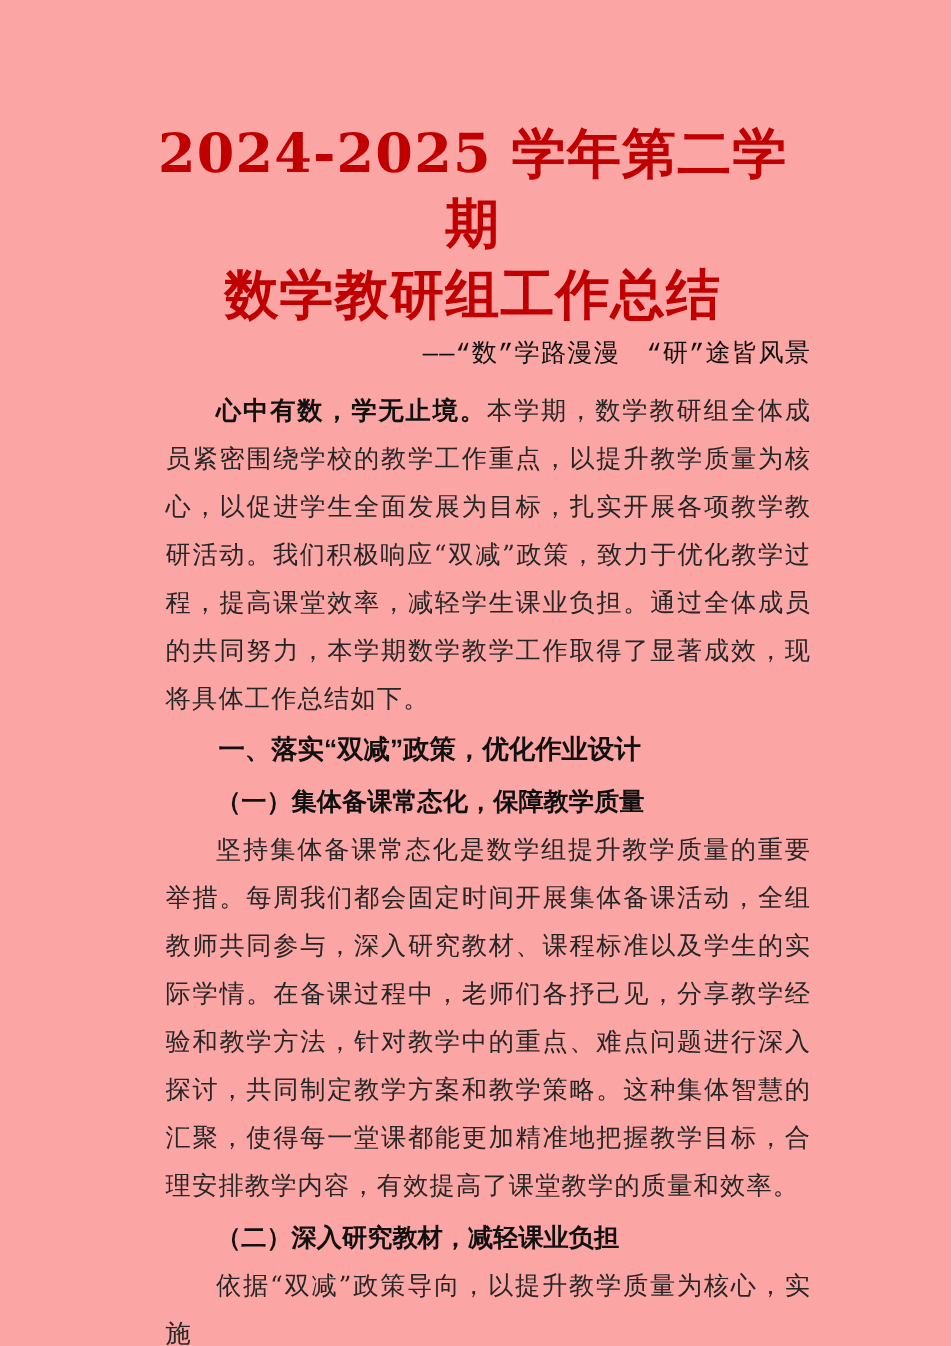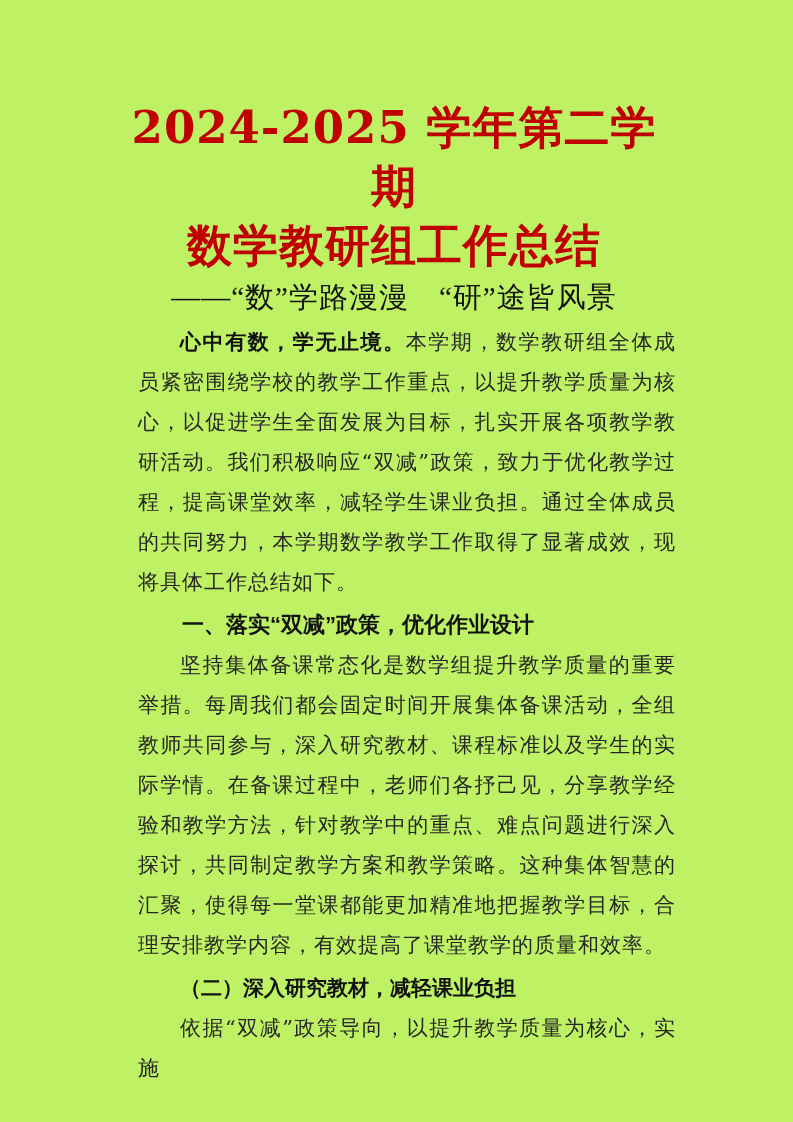--- a/index.html
+++ b/index.html
@@ -1,21 +1,21 @@
 <!DOCTYPE html>
 <html><head>
 <meta charset="utf-8">
 <style>
   * { margin: 0; padding: 0; box-sizing: border-box; }
   html, body { background: #ffffff; }
   .page {
     position: relative;
     width: 793px;
     height: 1122px;
-    background: #bef264;
+    background: #fca5a5;
     overflow: hidden;
     font-family: "DejaVu Serif", "Liberation Serif", serif;
     color: #1f1f1f;
   }
   .content {
     position: absolute;
     top: 98px;
     left: 112px;
     width: 564px;
   }
@@ -23,26 +23,26 @@
     text-align: center;
     color: #c00000;
     font-weight: bold;
     font-size: 45px;
     line-height: 59px;
     letter-spacing: 1px;
     font-family: "DejaVu Serif", "Liberation Serif", serif;
   }
   .doc-subtitle {
     margin-top: 7px;
-    text-align: center;
-    font-size: 29px;
+    text-align: right;
+    font-size: 21px;
     line-height: 30px;
     letter-spacing: 1px;
     color: #111111;
-    font-family: Liberation Serif, serif;
+    font-family: Liberation Mono, monospace;
   }
   .body-text { margin-top: 10px; margin-left: 26px; }
   .para {
     font-size: 21px;
     line-height: 40px;
     letter-spacing: 1px;
     text-align: justify;
     text-indent: 2em;
     color: #262626;
     font-family: "DejaVu Serif", "Liberation Serif", serif;
@@ -89,20 +89,21 @@
       <div>数学教研组工作总结</div>
     </div>
 
     <div class="doc-subtitle">——“数”学路漫漫　“研”途皆风景</div>
 
     <div class="body-text">
       <p class="para"><span class="lead">心中有数，学无止境。</span><span>本学期，数学教研组全体成员紧密围绕学校的教学工作重点，以提升教学质量为核心，以促进学生全面发展为目标，扎实开展各项教学教研活动。我们积极响应“双减”政策，致力于优化教学过程，提高课堂效率，减轻学生课业负担。通过全体成员的共同努力，本学期数学教学工作取得了显著成效，现将具体工作总结如下。</span></p>
 
       <div class="h-level1">一、落实“双减”政策，优化作业设计</div>
 
+      <div class="h-level2">（一）集体备课常态化，保障教学质量</div>
 
       <p class="para">坚持集体备课常态化是数学组提升教学质量的重要举措。每周我们都会固定时间开展集体备课活动，全组教师共同参与，深入研究教材、课程标准以及学生的实际学情。在备课过程中，老师们各抒己见，分享教学经验和教学方法，针对教学中的重点、难点问题进行深入探讨，共同制定教学方案和教学策略。这种集体智慧的汇聚，使得每一堂课都能更加精准地把握教学目标，合理安排教学内容，有效提高了课堂教学的质量和效率。</p>
 
       <div class="h-level2">（二）深入研究教材，减轻课业负担</div>
 
       <p class="para">依据“双减”政策导向，以提升教学质量为核心，实施</p>
     </div>
   </div>
 
 </div>

